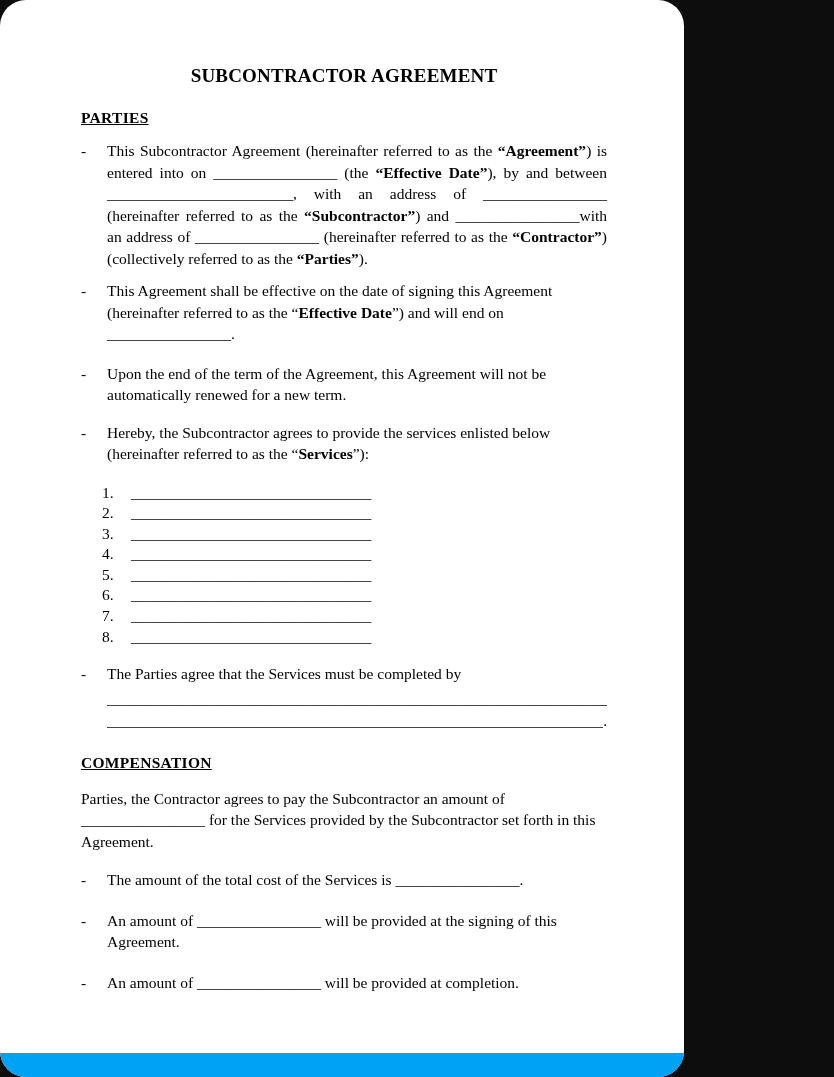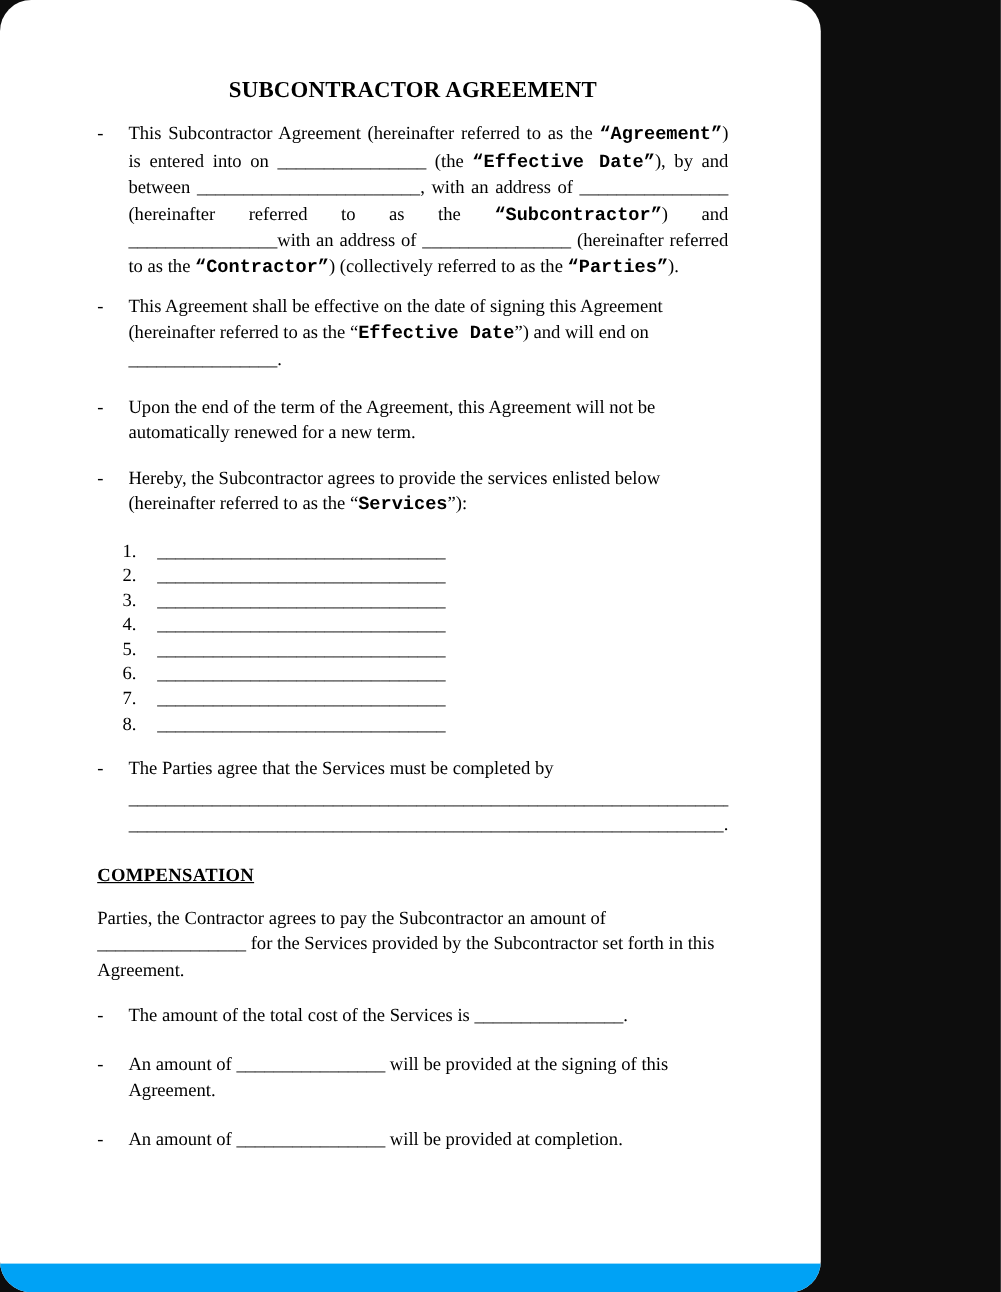--- a/index.html
+++ b/index.html
@@ -34,21 +34,21 @@
     text-decoration: underline;
     line-height: 22px;
     letter-spacing: .3px;
   }
   .para, .bullet { font-size: 15.5px; line-height: 21.5px; }
   .para { margin: 0; }
   .bullet { display: flex; }
   .dash { width: 26px; flex: 0 0 26px; }
   .bullet .btext { flex: 1; margin: 0; }
   .justify .btext { text-align: justify; }
-  .b { font-weight: bold; font-family: Liberation Mono, monospace; }
+  .b { font-weight: bold; }
 
   .num-list { margin-left: 21px; }
   .num-row { display: flex; font-size: 15.5px; line-height: 20.6px; }
   .num { width: 29px; flex: 0 0 29px; }
   .svc-blank { white-space: nowrap; }
 
   .fill-row { display: flex; margin-left: 26px; font-size: 15.5px; line-height: 22px; }
   .fill { flex: 1 1 auto; overflow: hidden; white-space: nowrap; }
   .fill-tail { flex: 0 0 auto; }
 
@@ -69,20 +69,21 @@
 </style>
 </head>
 <body>
 
 <div class="page">
   <div class="content">
 
     <h1 class="title">SUBCONTRACTOR AGREEMENT</h1>
 
     <section>
+      <h2 class="heading mt-17">PARTIES</h2>
       <div class="bullet justify mt-11">
         <span class="dash">-</span>
         <p class="btext"><span>This Subcontractor Agreement (hereinafter referred to as the </span><span class="b">“Agreement”</span><span>) is entered into on </span><span>________________</span><span> (the </span><span class="b">“Effective Date”</span><span>), by and between </span><span>________________________</span><span>, with an address of </span><span>________________</span><span> (hereinafter referred to as the </span><span class="b">“Subcontractor”</span><span>) and </span><span>________________</span><span>with an address of </span><span>________________</span><span> (hereinafter referred to as the </span><span class="b">“Contractor”</span><span>) (collectively referred to as the </span><span class="b">“Parties”</span><span>).</span></p>
       </div>
     </section>
 
     <section>
       <div class="bullet mt-11">
         <span class="dash">-</span>
         <p class="btext"><span>This Agreement shall be effective on the date of signing this Agreement (hereinafter referred to as the “</span><span class="b">Effective Date</span><span>”) and will end on </span><span>________________</span><span>.</span></p>

